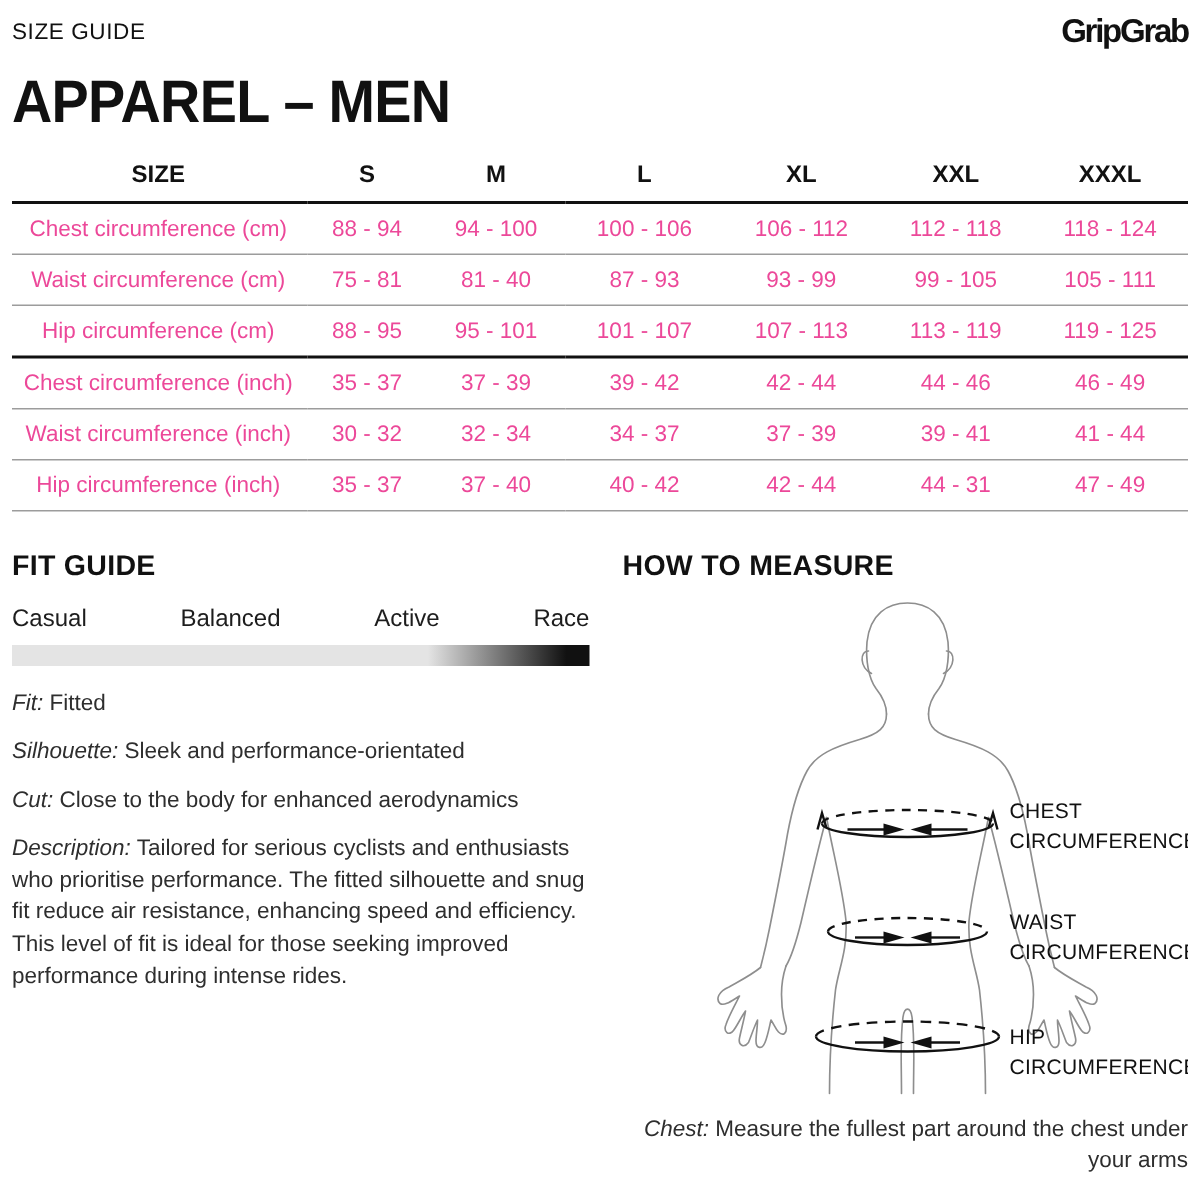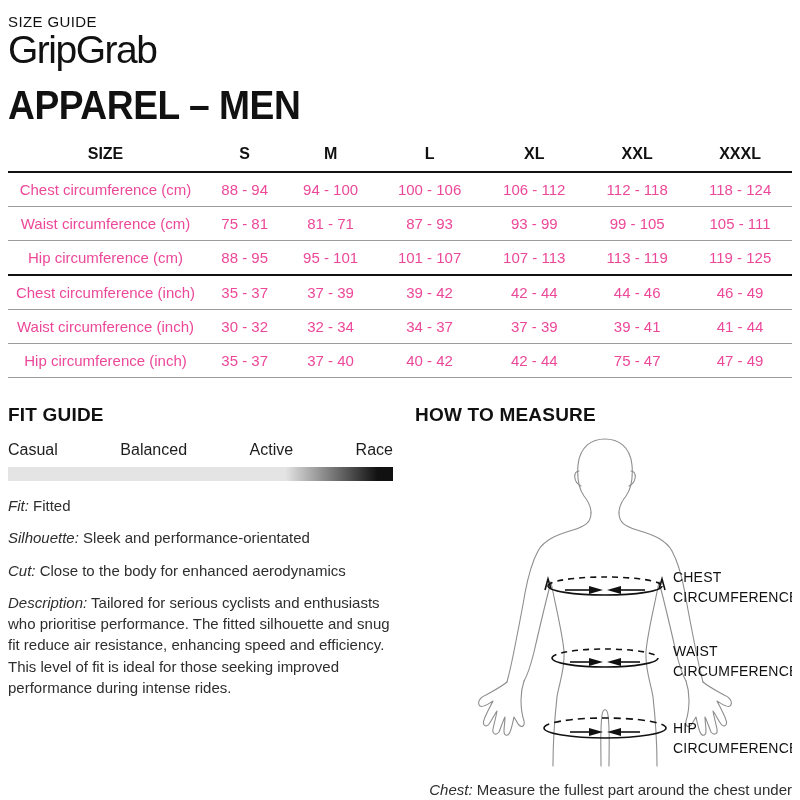--- a/index.html
+++ b/index.html
@@ -4,23 +4,23 @@
 <style>
   * { box-sizing: border-box; }
   html,body { margin:0; padding:0; background:#fff; }
   body {
     width:800px; height:800px; overflow:hidden;
     font-family:"Liberation Sans", sans-serif; color:#111;
   }
   .page { padding:10px 8px 0 8px; }
 
   
-  .topbar { display:flex; justify-content:space-between; align-items:flex-start;flex-direction:column; }
+  .topbar { display:flex; justify-content:space-between; align-items:flex-start; }
   .page-label { font-size:15px; font-weight:500; letter-spacing:.4px; padding-top:3px; }
-  .brand { font-size:39px; font-weight:400; letter-spacing:-1.5px; line-height:1; }
+  .brand { font-size:22px; font-weight:700; letter-spacing:-1.5px; line-height:1; }
 
   
   h1.title {
     font-size:40px; font-weight:800; letter-spacing:-.5px; line-height:1;
     margin:16px 0 12px 0; transform:scaleX(.93); transform-origin:left center;
   }
 
   
   table.size { width:100%; border-collapse:collapse; }
   th, td { padding:8px 2px; text-align:center; white-space:nowrap; }
@@ -80,21 +80,21 @@
         <td>88 - 94</td>
         <td>94 - 100</td>
         <td>100 - 106</td>
         <td>106 - 112</td>
         <td>112 - 118</td>
         <td>118 - 124</td>
       </tr>
       <tr>
         <td class="lbl">Waist circumference (cm)</td>
         <td>75 - 81</td>
-        <td>81 - 71</td>
+        <td>81 - 40</td>
         <td>87 - 93</td>
         <td>93 - 99</td>
         <td>99 - 105</td>
         <td>105 - 111</td>
       </tr>
       <tr>
         <td class="lbl">Hip circumference (cm)</td>
         <td>88 - 95</td>
         <td>95 - 101</td>
         <td>101 - 107</td>
@@ -119,21 +119,21 @@
         <td>37 - 39</td>
         <td>39 - 41</td>
         <td>41 - 44</td>
       </tr>
       <tr>
         <td class="lbl">Hip circumference (inch)</td>
         <td>35 - 37</td>
         <td>37 - 40</td>
         <td>40 - 42</td>
         <td>42 - 44</td>
-        <td>75 - 47</td>
+        <td>44 - 31</td>
         <td>47 - 49</td>
       </tr>
     </tbody>
   </table>
 
   <div class="cols">
 
     <section class="col-left">
       <h2 class="sec">FIT GUIDE</h2>
       <div class="scale-labels">

